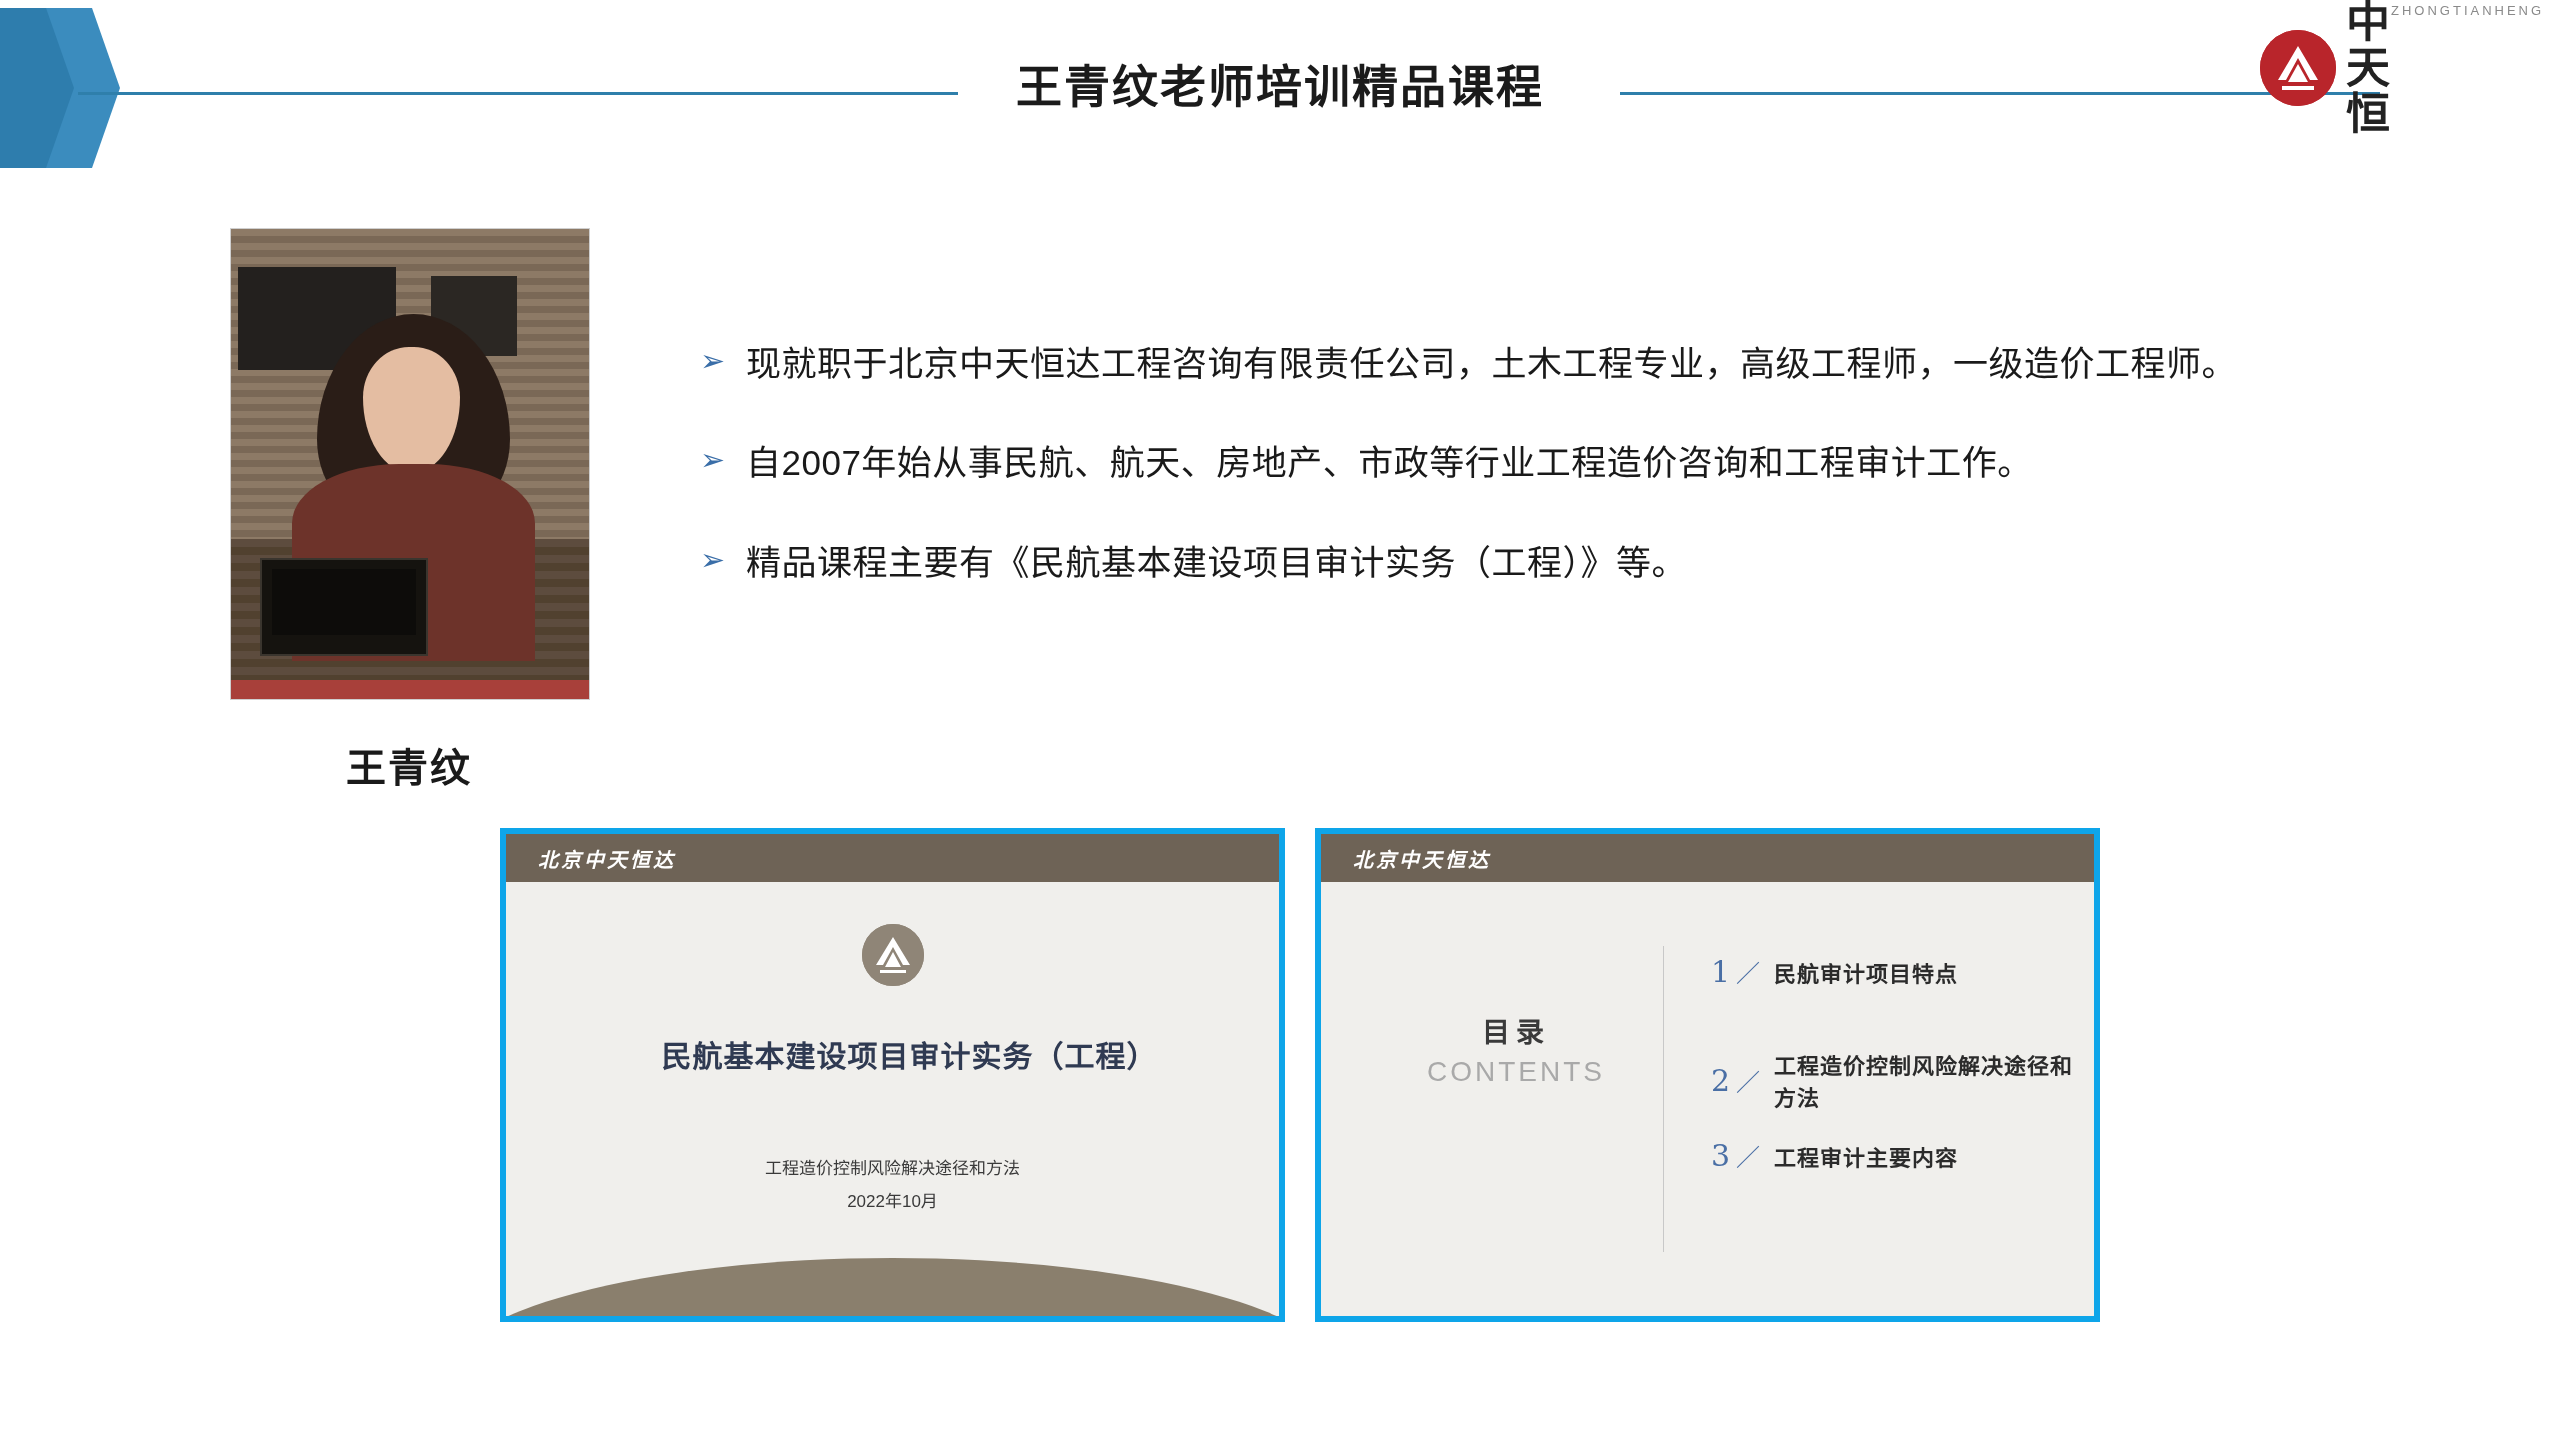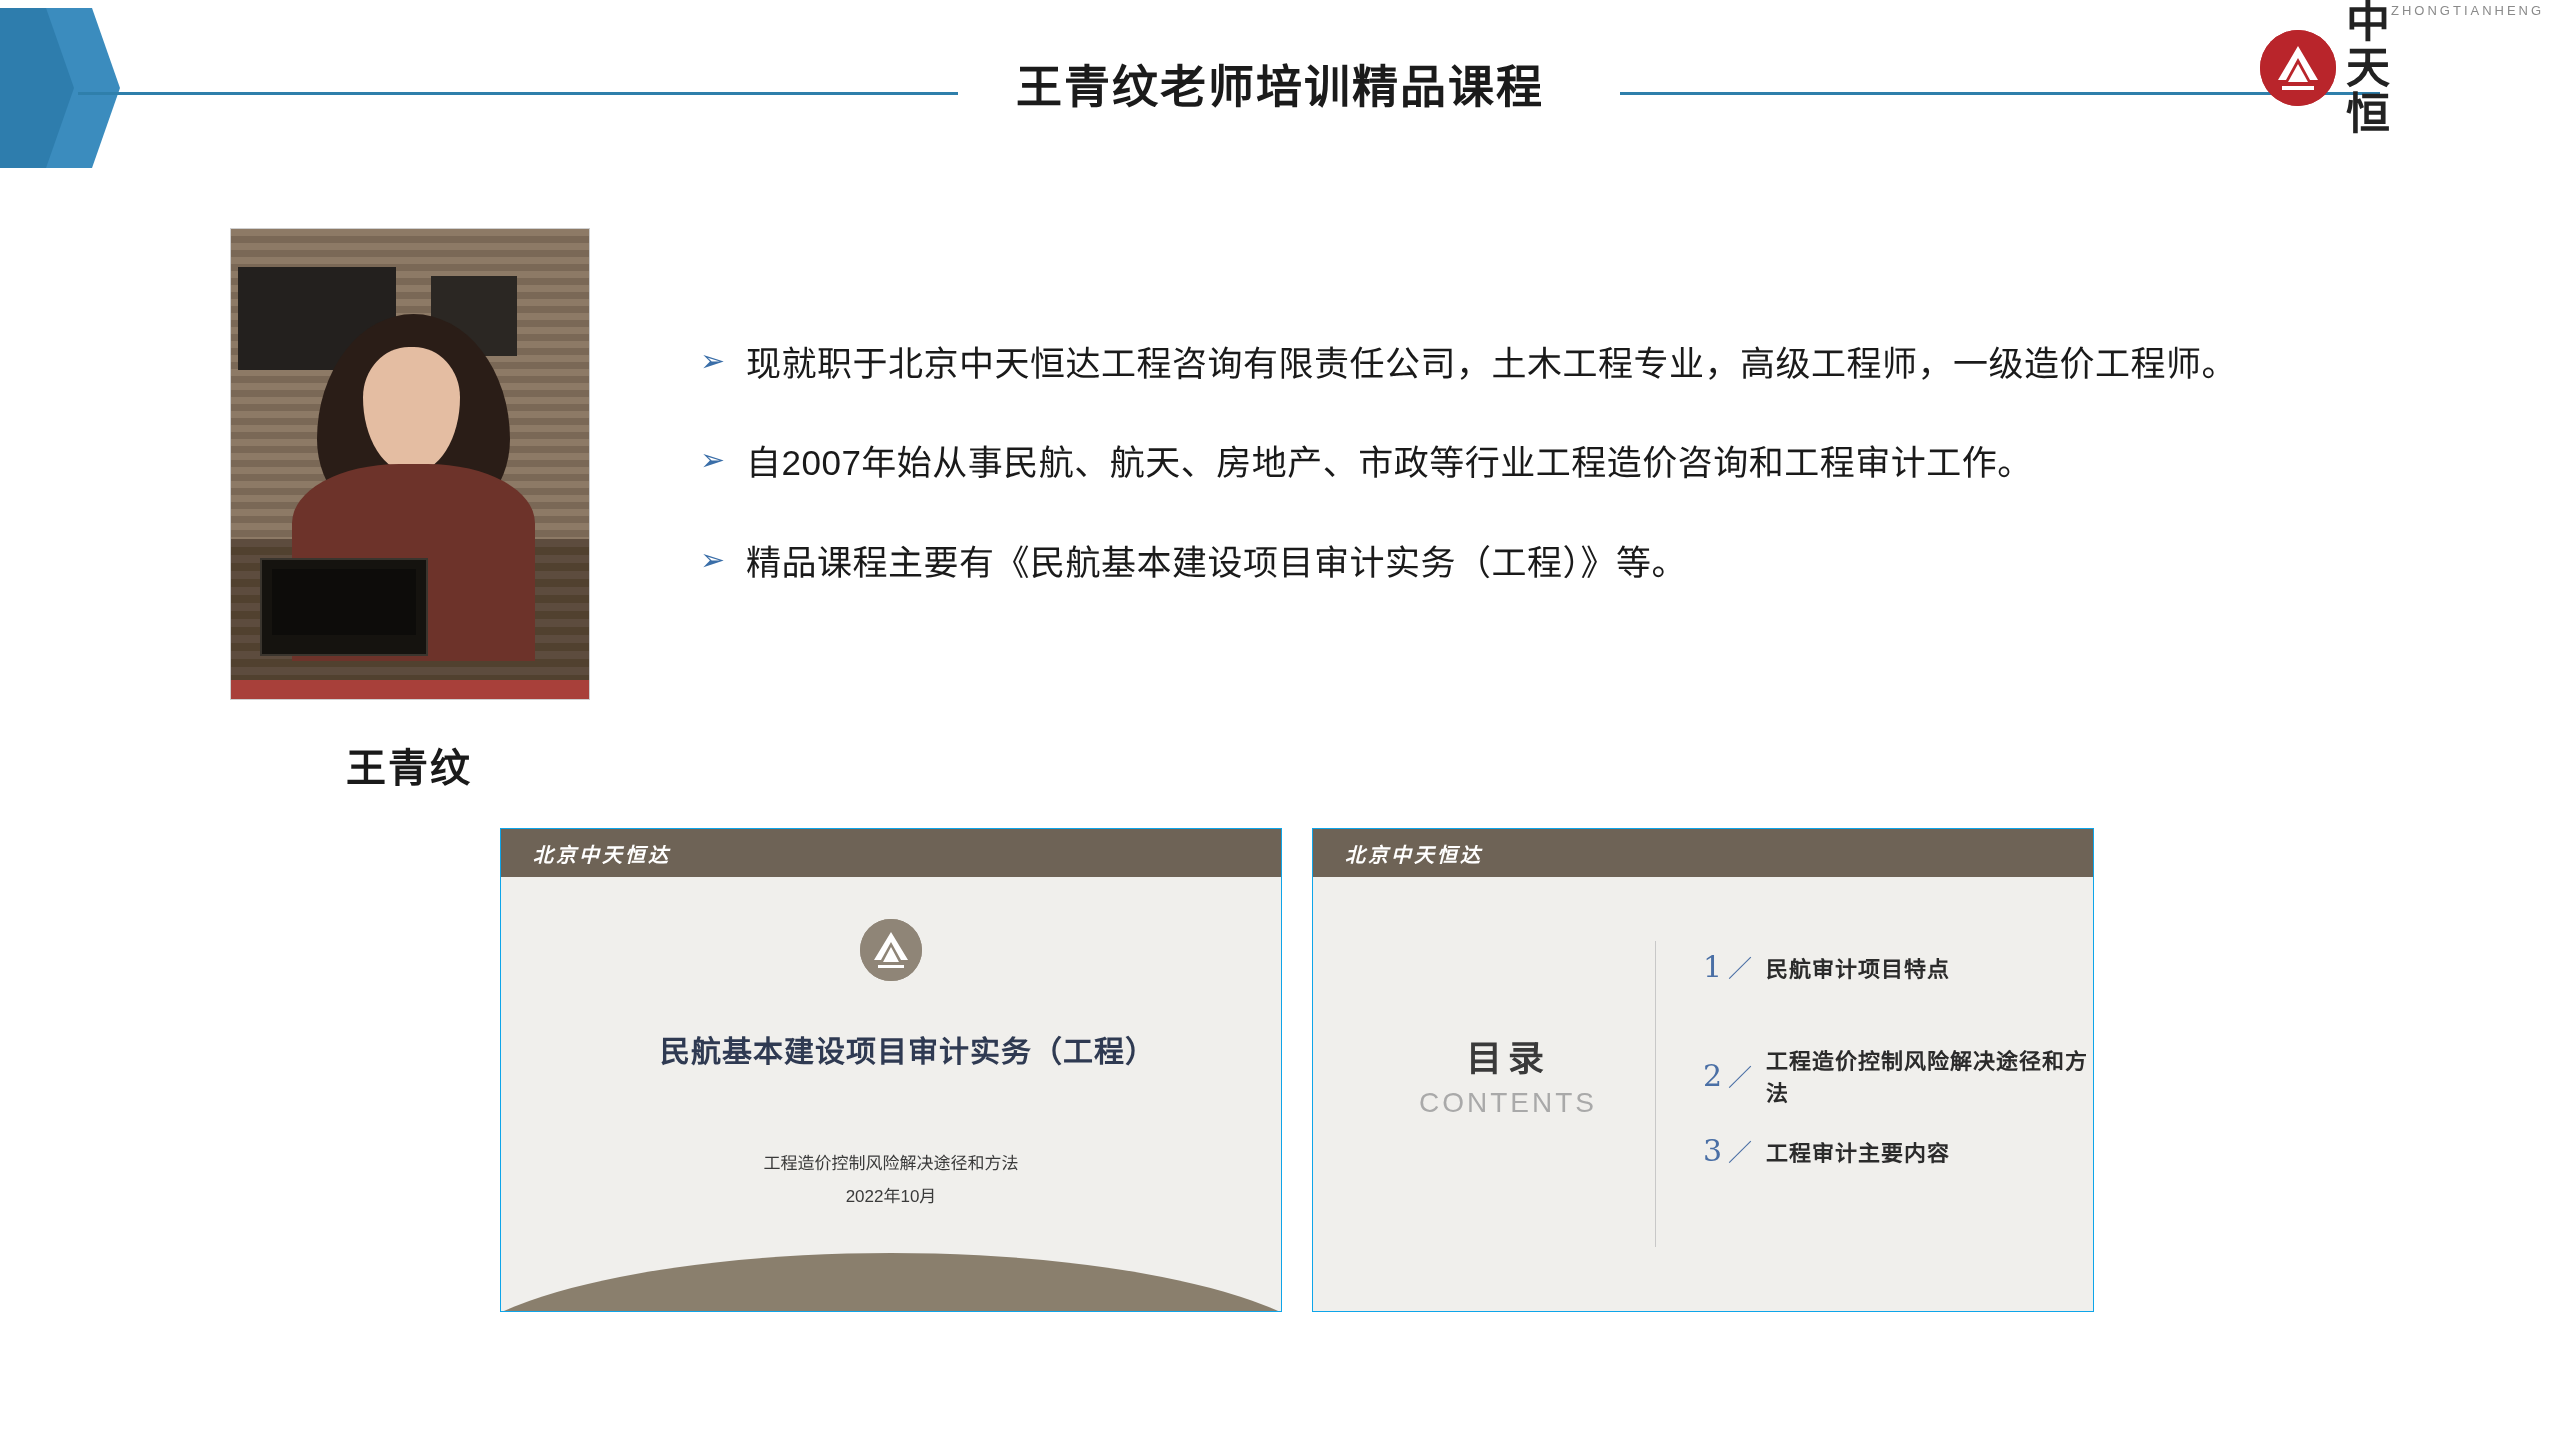--- a/index.html
+++ b/index.html
@@ -198,21 +198,21 @@
     position: absolute;
     left: 500px;
     top: 828px;
     width: 1600px;
     display: flex;
     gap: 30px;
   }
   .thumb {
     width: 780px;
     height: 482px;
-    border: 1px solid #0ea5e9;
+    border: 6px solid #0ea5e9;
     background: #f0efec;
     position: relative;
     overflow: hidden;
   }
   .thumb-bar {
     height: 48px;
     background: #6e6356;
     display: flex;
     align-items: center;
     padding-left: 32px;
@@ -280,25 +280,24 @@
 
   .t2-contents {
     position: absolute;
     left: 70px;
     top: 128px;
     width: 250px;
     text-align: center;
   }
   .t2-cn {
     font-family: "DejaVu Serif", "Liberation Serif", serif;
-    font-size: 36px;
+    font-size: 28px;
     font-weight: bold;
     color: #3a3a3a;
     letter-spacing: 6px;
-    margin-top: 24px;
   }
   .t2-en {
     font-size: 28px;
     color: #a9a9a9;
     letter-spacing: 3px;
     margin-top: 6px;
   }
   .t2-divider {
     position: absolute;
     left: 342px;

